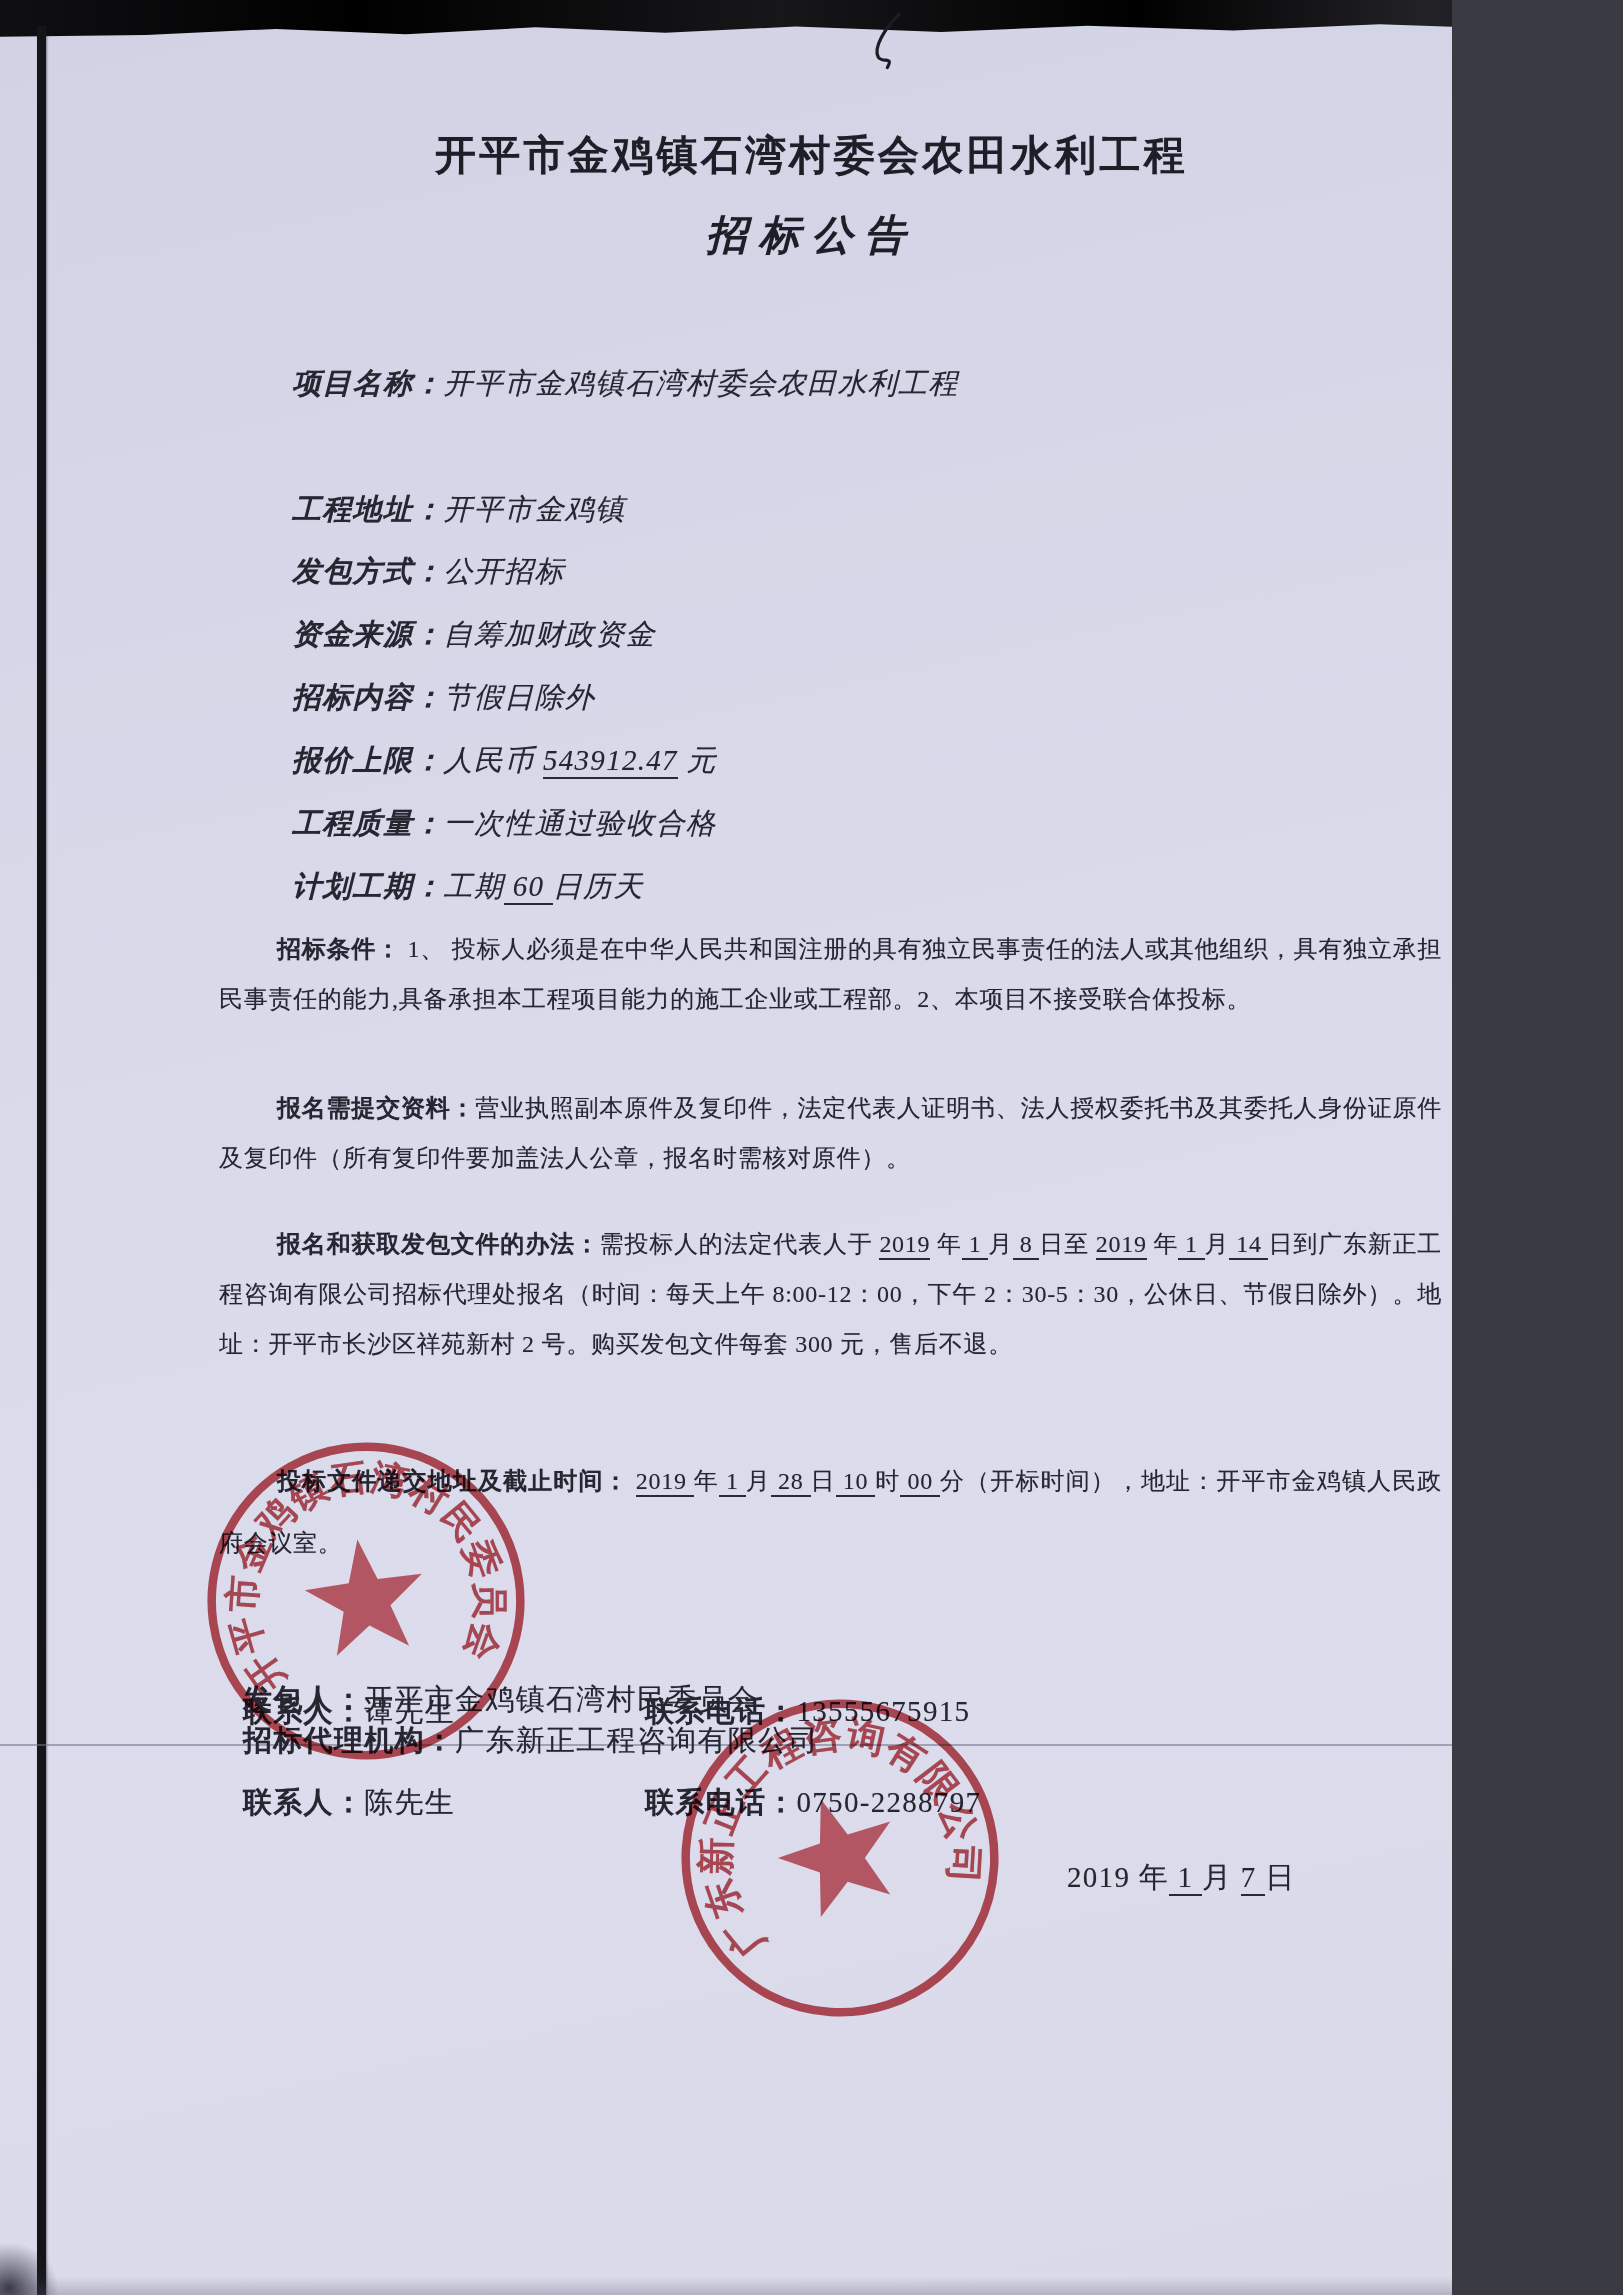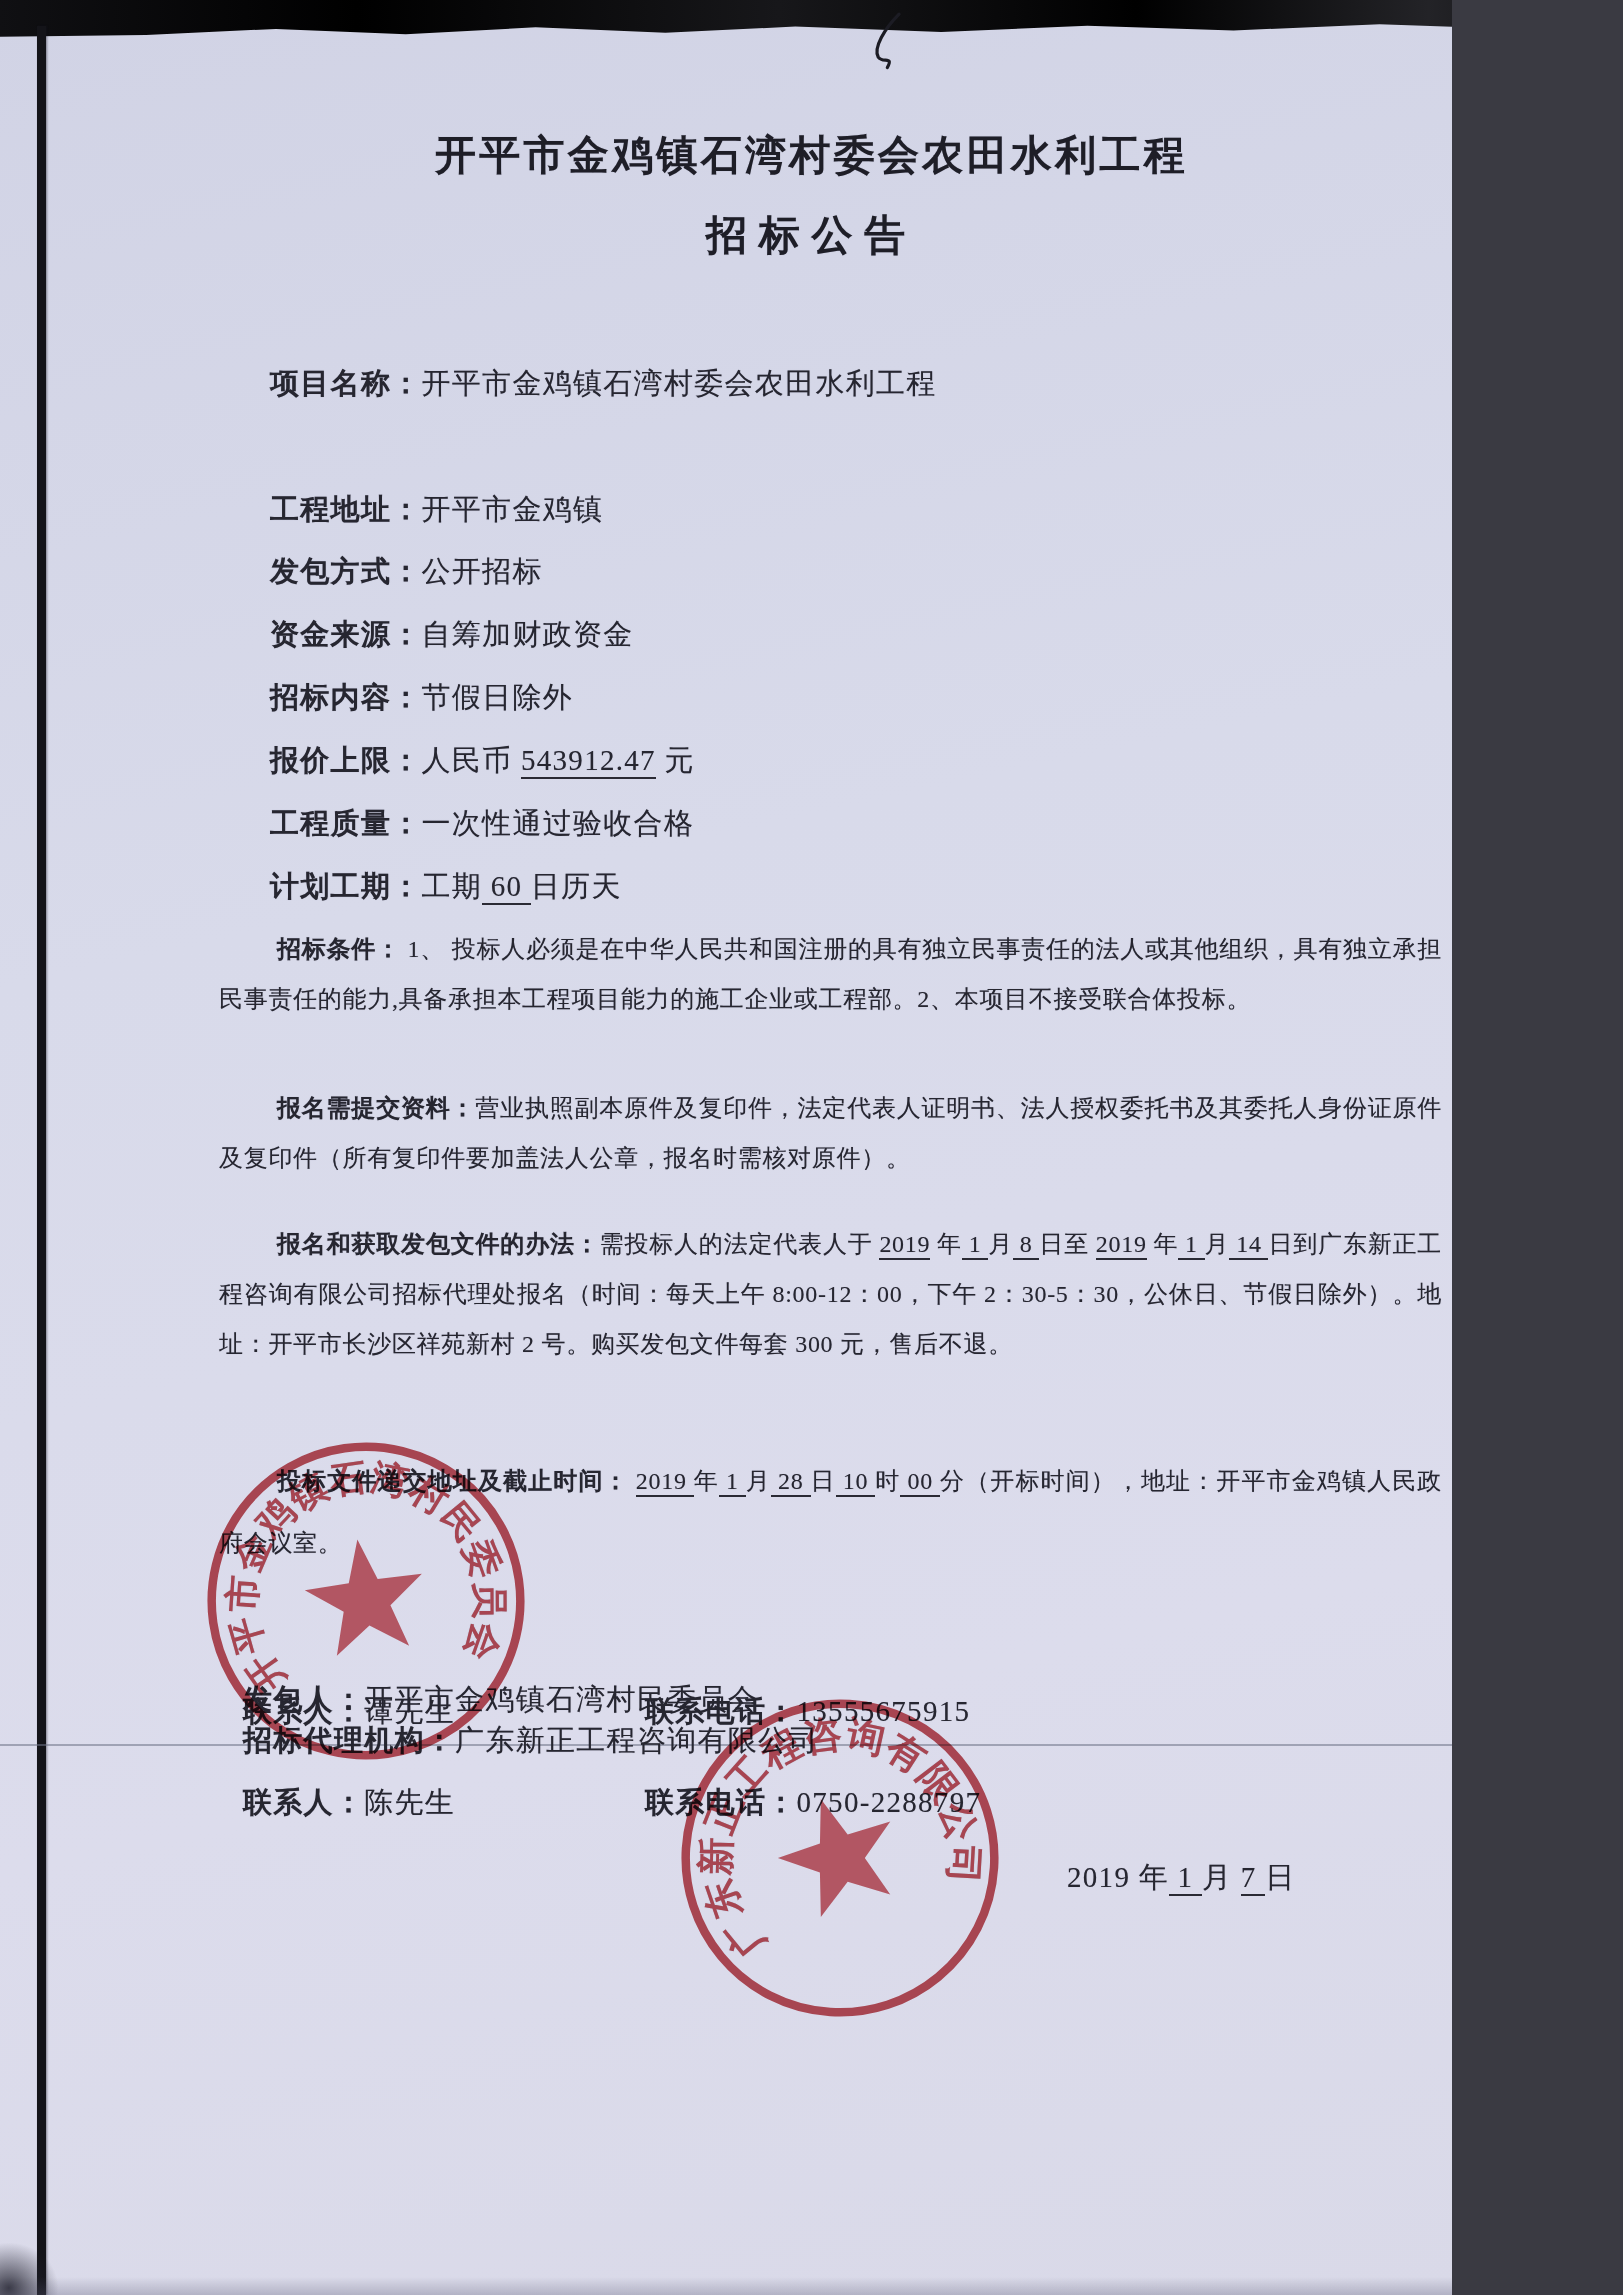--- a/index.html
+++ b/index.html
@@ -13,23 +13,23 @@
   .left-edge{position:absolute;left:37px;top:26px;width:8.5px;height:2269px;background:#141419;box-shadow:1.3px 0 2px rgba(20,20,30,.45);}
   .scan-hline{position:absolute;left:0;top:1744px;width:1623px;height:2px;background:rgba(110,115,135,.55);}
   .bottom-shade{position:absolute;left:0;top:2277px;width:1623px;height:19px;background:linear-gradient(rgba(100,100,125,0),rgba(100,100,125,.35));}
   .corner-smudge{position:absolute;left:0;top:2242px;width:59px;height:54px;
     background:radial-gradient(ellipse at 15% 85%,rgba(35,35,48,.85),rgba(35,35,48,0) 70%);}
   .pen-mark{position:absolute;left:865px;top:9.2px;}
   
   .title1,.title2{position:absolute;left:0;width:1623px;margin:0;text-align:center;
     font-family:"Liberation Sans",sans-serif;font-weight:700;color:#1e1e27;}
   .title1{top:128px;font-size:41px;letter-spacing:3.3px;}
-  .title2{top:208px;font-size:41px;letter-spacing:11.8px;}
+  .title2{top:208px;font-size:41px;letter-spacing:11.8px;font-style:italic;}
   
-  .field{position:absolute;left:270px;font-size:29px;letter-spacing:1.3px;white-space:nowrap;line-height:38px;}
+  .field{position:absolute;left:292px;font-size:29px;letter-spacing:1.3px;white-space:nowrap;line-height:38px;font-style:italic;}
   .flabel{font-family:"Liberation Sans",sans-serif;font-weight:700;}
   
   .para{position:absolute;left:219px;width:1223px;font-size:24px;line-height:50px;
     text-align:justify;letter-spacing:0.7px;text-indent:58px;margin:0;}
   .para .b,.b{font-family:"Liberation Sans",sans-serif;font-weight:700;}
   .u{border-bottom:2px solid #2a2a34;padding-bottom:1.3px;}
   .p4{line-height:62px;}
   
   .cline{position:absolute;font-size:29px;letter-spacing:1.3px;white-space:nowrap;line-height:38px;}
   .phone{position:absolute;left:402px;top:0;}

